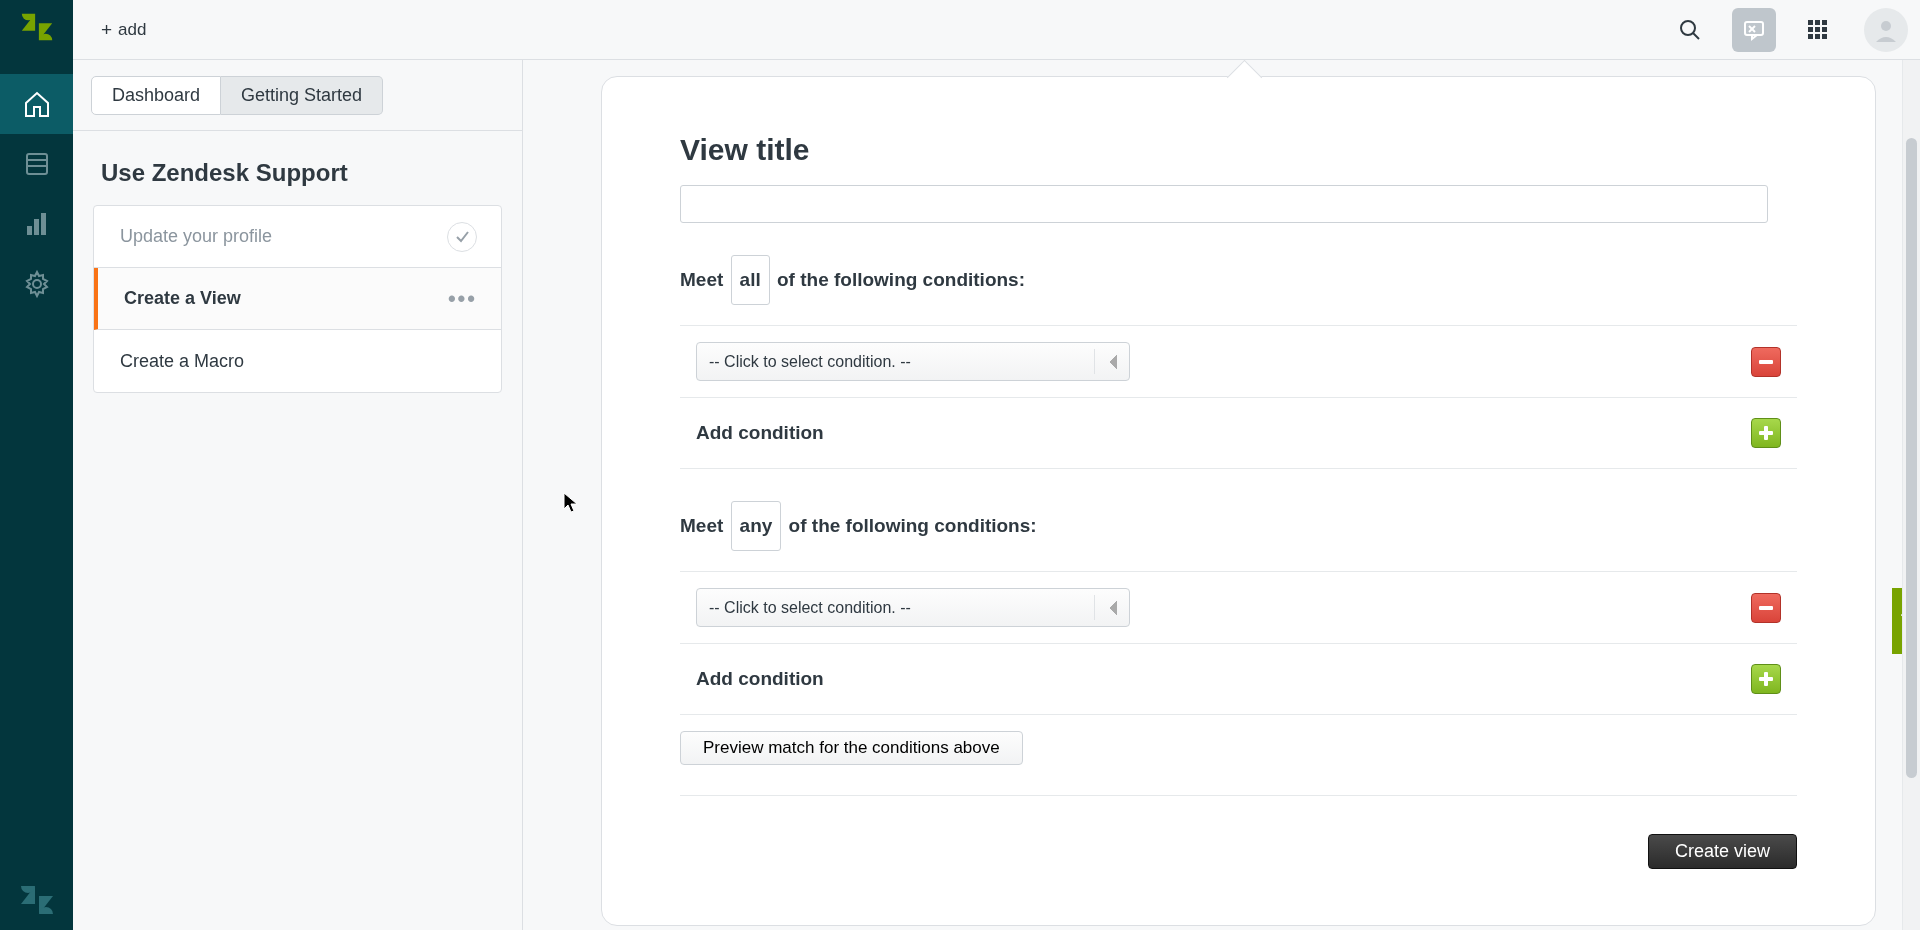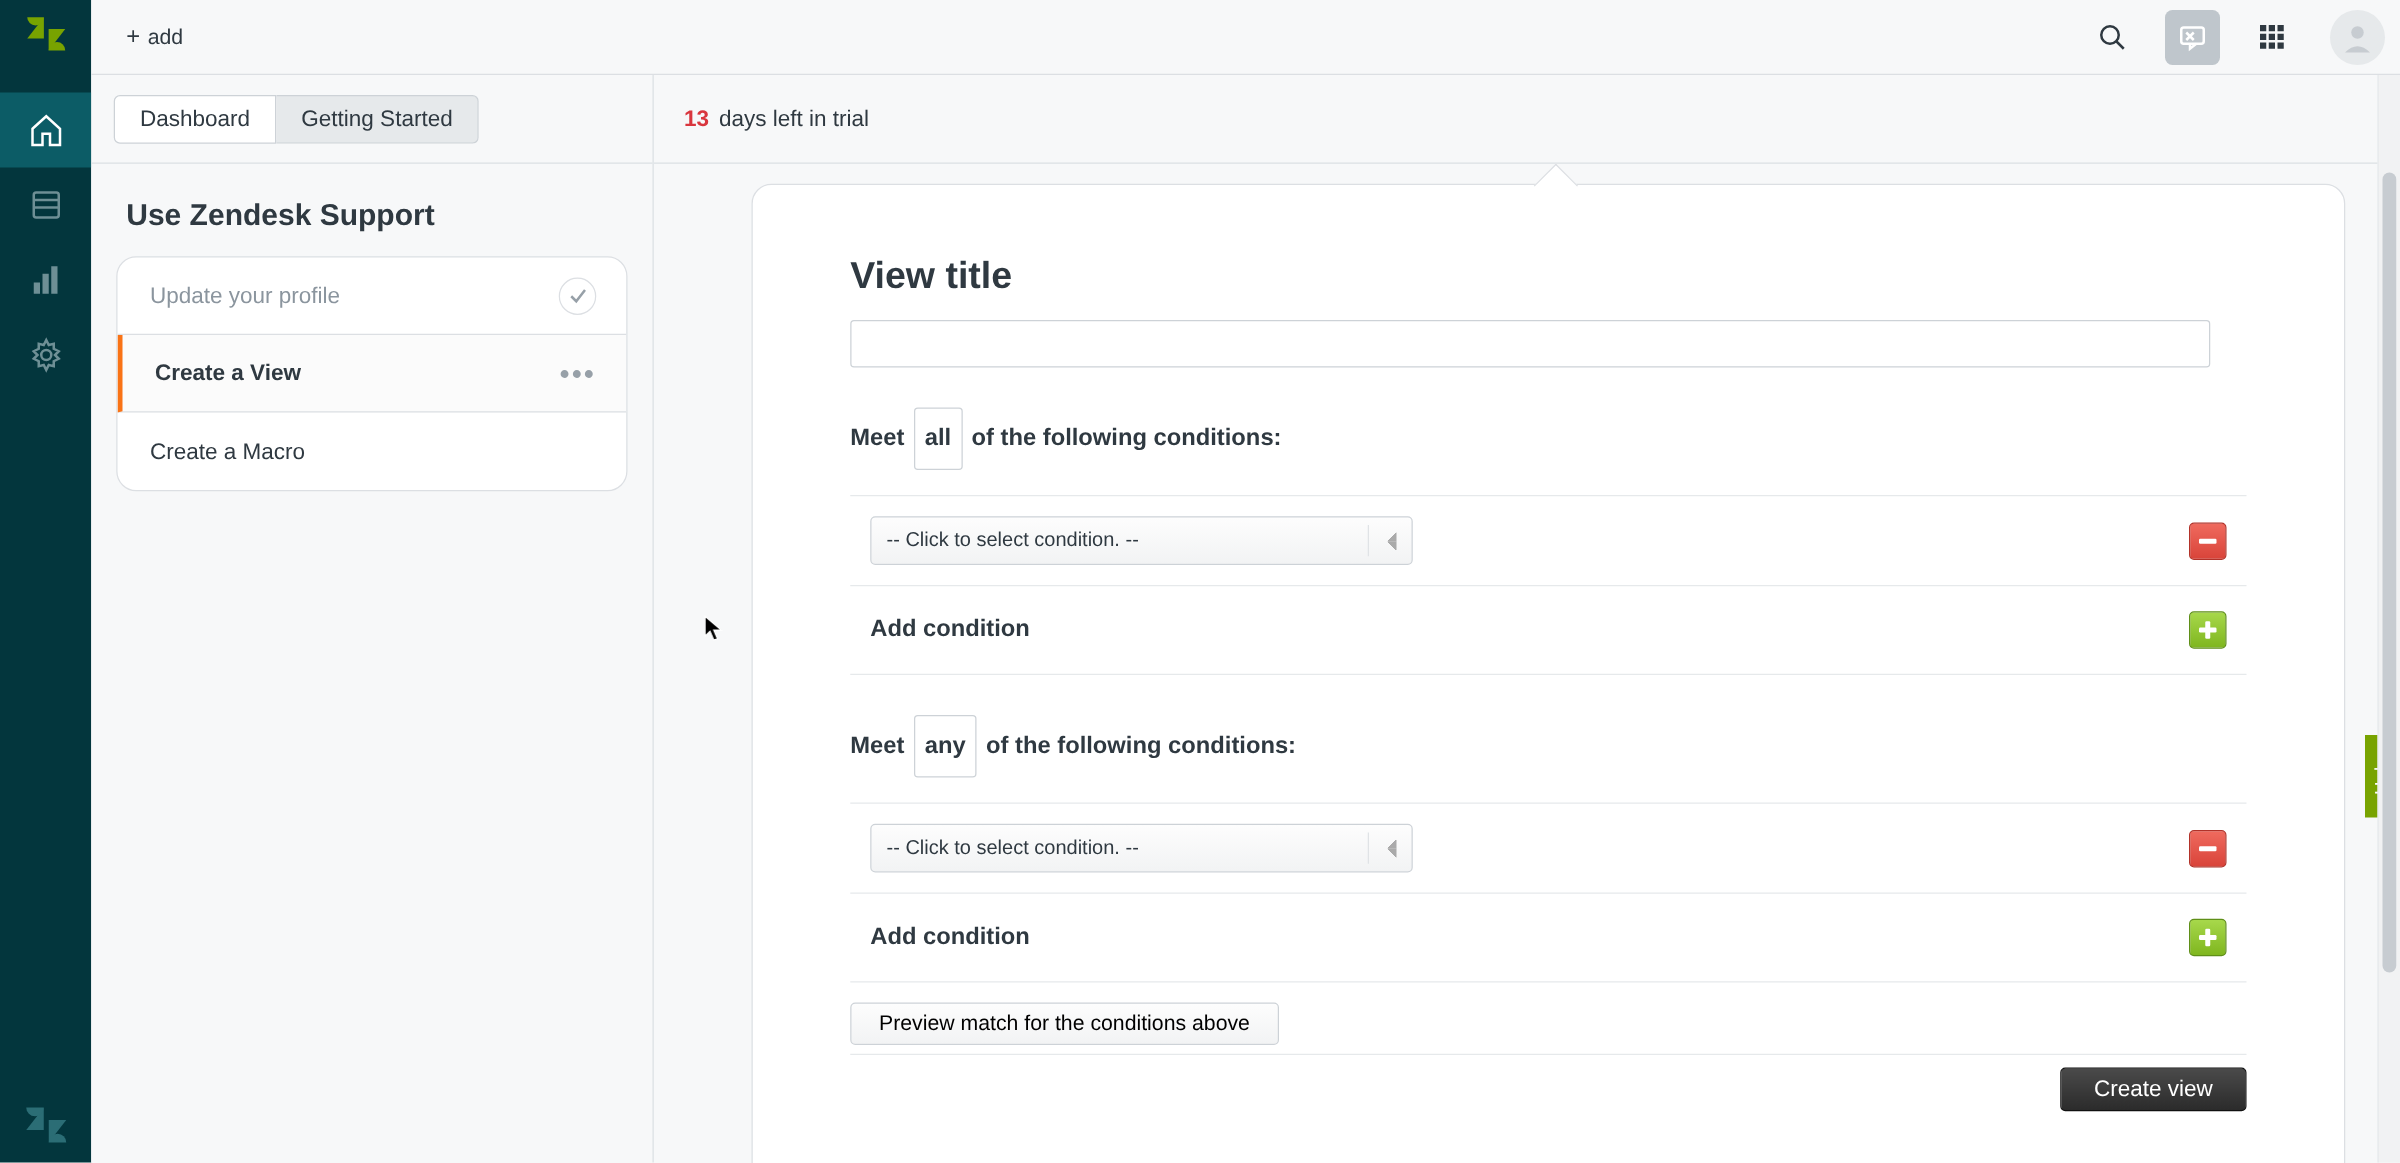--- a/index.html
+++ b/index.html
@@ -143,21 +143,21 @@
 
   .section-title {
     font-size: 24px;
     font-weight: 700;
     padding: 28px 28px 18px 28px;
   }
 
   .task-list {
     margin: 0 20px;
     border: 1px solid #dcdfe3;
-    border-radius: 16px;
+    border-radius: 4px;
     background: #fff;
     overflow: hidden;
   }
   .task-item {
     display: flex;
     align-items: center;
     height: 62px;
     padding: 0 24px 0 26px;
     border-bottom: 1px solid #dcdfe3;
     font-size: 18px;
@@ -338,22 +338,22 @@
     border: 1px solid #cdd2d7;
     border-radius: 4px;
     background: linear-gradient(#fdfdfd, #f2f3f4);
     padding: 6px 22px;
     font-size: 17px;
     cursor: pointer;
   }
 
   .create-row {
     border-top: 1px solid #e6e9eb;
-    margin-top: 7px;
-    padding-top: 10px;
+    margin-top: 30px;
+    padding-top: 38px;
     display: flex; justify-content: flex-end;
   }
   .create-btn {
     background: linear-gradient(#4a4a4a, #2b2b2b);
     color: #fff;
     border: 1px solid #111;
     border-radius: 4px;
     padding: 6px 26px;
     font-size: 18px;
     cursor: pointer;
@@ -511,24 +511,20 @@
       <span class="label">Create a View</span>
       <span class="dots">•••</span>
     </div>
     <div class="task-item">
       <span class="label">Create a Macro</span>
     </div>
   </div>
 </aside>
 
 <main class="main-area">
-  <div class="trial-header">
-    <span class="days">13</span>
-    <span>days left in trial</span>
-  </div>
 
   <section class="card">
     <h1>View title</h1>
     <input class="title-input" value="" style="">
 
     
     <div class="cond-header">
       <span>Meet</span>
       <span class="pill">all</span>
       <span>of the following conditions:</span>

